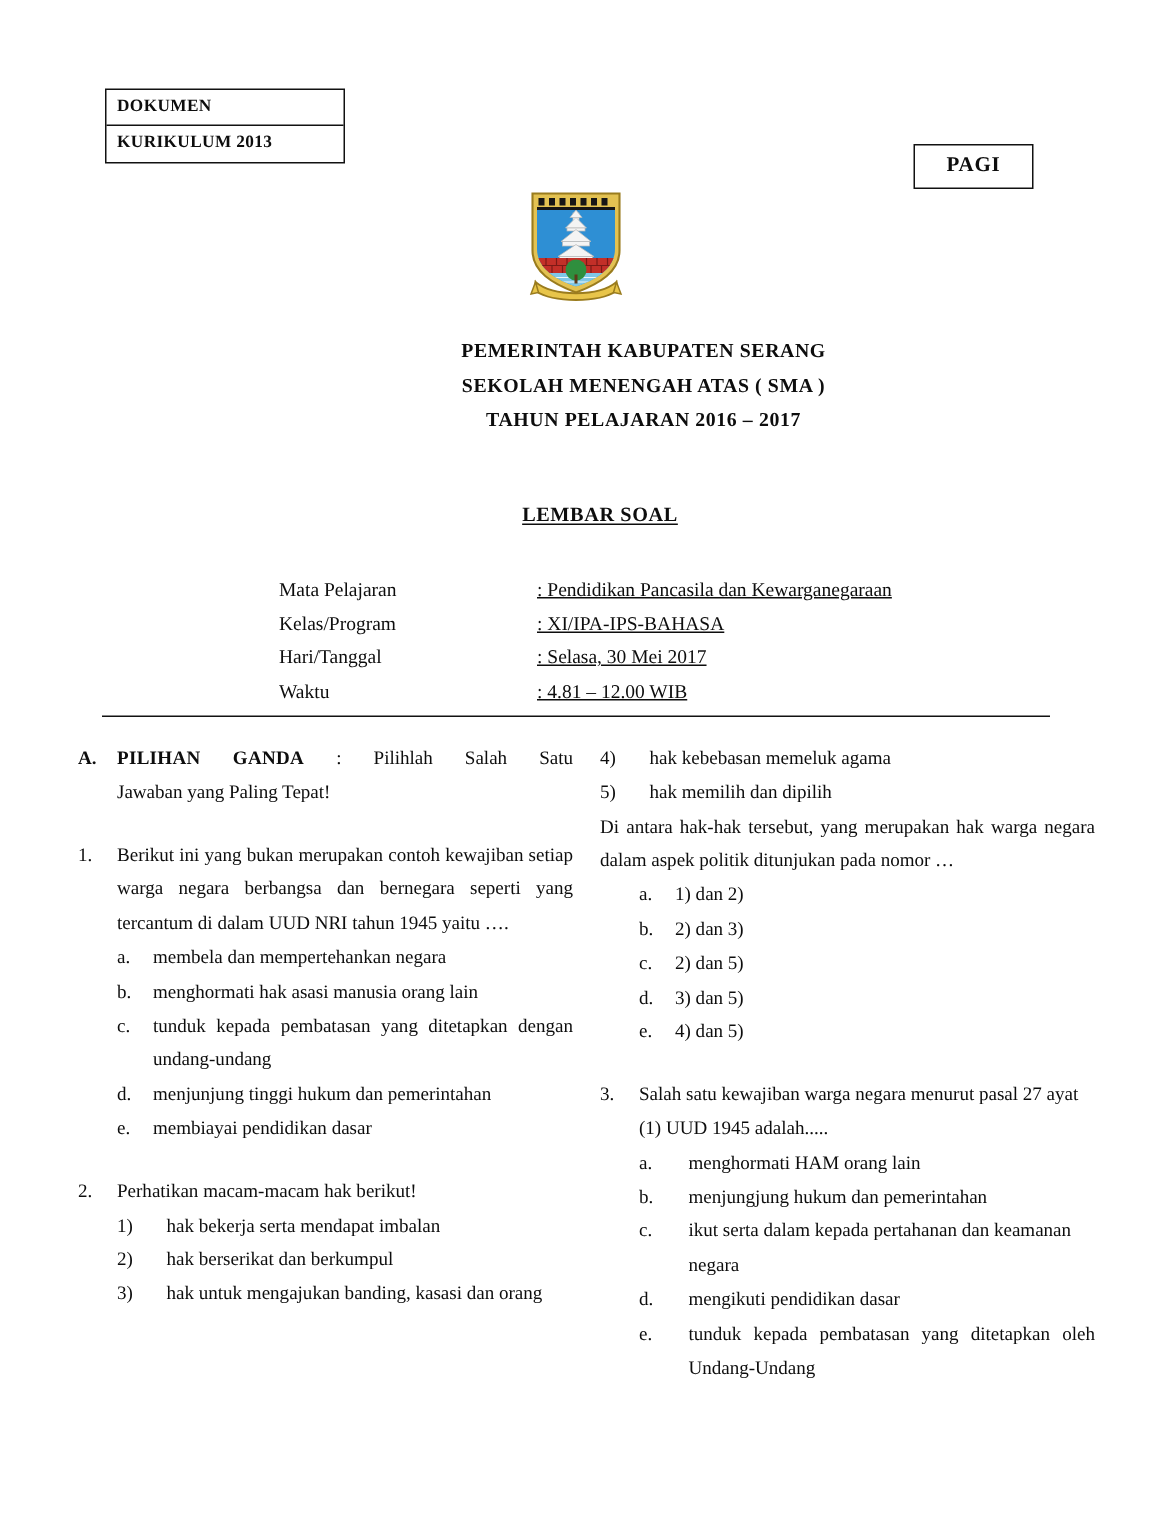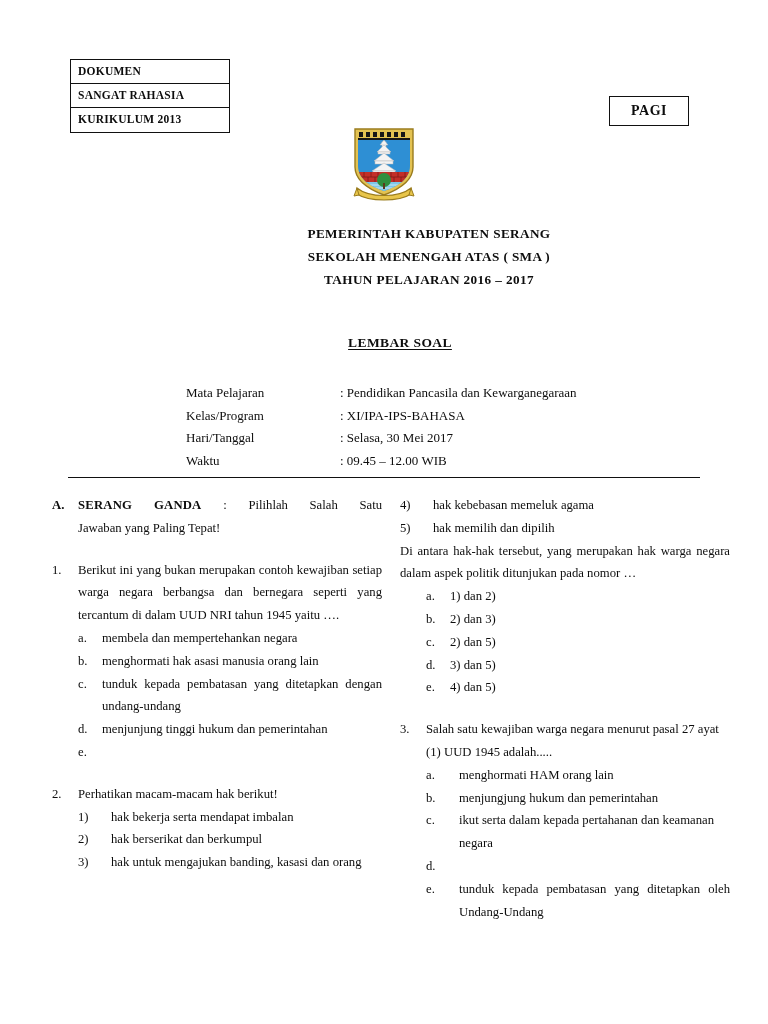--- a/index.html
+++ b/index.html
@@ -111,23 +111,24 @@
   .meta {
     position: absolute;
     left: 186px;
     top: 382px;
     width: 470px;
   }
   .meta-row {
     display: flex;
     line-height: 22.5px;
     font-size: 13px;
+    gap: 18px;
   }
   .meta-label { width: 154px; flex: 0 0 154px; white-space: nowrap; }
-  .meta-value { white-space: nowrap; }
+  .meta-value { white-space: nowrap; text-decoration: underline; }
 
   
   .rule {
     position: absolute;
     left: 68px;
     top: 477px;
     width: 632px;
     height: 0;
     border-top: 1.6px solid #111;
   }
@@ -209,21 +210,20 @@
     padding-left: 0;
   }
 </style>
 </head>
 <body>
 
 <div class="page">
 
   <div class="doc-class-box">
     <div class="doc-class-row">DOKUMEN</div>
-    <div class="doc-class-row">SANGAT RAHASIA</div>
     <div class="doc-class-row">KURIKULUM 2013</div>
   </div>
 
   <div class="session-box">PAGI</div>
 
   <div class="emblem-wrap">
     <span class="emblem">
       <svg viewBox="0 0 62 76" width="62" height="76" xmlns="http://www.w3.org/2000/svg">
         <defs>
           <clipPath id="shieldClip">
@@ -308,35 +308,35 @@
     <div class="meta-row">
       <span class="meta-label">Kelas/Program</span>
       <span class="meta-value">: XI/IPA-IPS-BAHASA</span>
     </div>
     <div class="meta-row">
       <span class="meta-label">Hari/Tanggal</span>
       <span class="meta-value">: Selasa, 30 Mei 2017</span>
     </div>
     <div class="meta-row">
       <span class="meta-label">Waktu</span>
-      <span class="meta-value">: 09.45 – 12.00 WIB</span>
+      <span class="meta-value">: 4.81 – 12.00 WIB</span>
     </div>
   </div>
 
   <div class="rule"></div>
 
   <div class="columns">
 
     <div class="col col-left">
 
       <div class="section-head">
         <span class="section-letter">A.</span>
         <span class="section-body">
           <span class="spread" style="display:block;">
-            <span class="section-title">SERANG GANDA</span>
+            <span class="section-title">PILIHAN GANDA</span>
             <span class="section-instr">: Pilihlah Salah Satu</span>
           </span>
           <span style="display:block;">Jawaban yang Paling Tepat!</span>
         </span>
       </div>
 
       <div class="q-block">
         <div class="q-row">
           <span class="q-num">1.</span>
           <span class="q-text">Berikut ini yang bukan merupakan contoh kewajiban setiap warga negara berbangsa dan bernegara seperti yang tercantum di dalam UUD NRI tahun 1945 yaitu ….</span>
@@ -353,20 +353,21 @@
           <div class="opt-row opt-left">
             <span class="opt-key">c.</span>
             <span class="opt-text">tunduk kepada pembatasan yang ditetapkan dengan undang-undang</span>
           </div>
           <div class="opt-row opt-left">
             <span class="opt-key">d.</span>
             <span class="opt-text">menjunjung tinggi hukum dan pemerintahan</span>
           </div>
           <div class="opt-row opt-left">
             <span class="opt-key">e.</span>
+            <span class="opt-text nojust">membiayai pendidikan dasar</span>
           </div>
         </div>
       </div>
 
       <div class="q-block">
         <div class="q-row">
           <span class="q-num">2.</span>
           <span class="q-text nojust">Perhatikan macam-macam hak berikut!</span>
         </div>
         <div class="opts">
@@ -438,20 +439,21 @@
           <div class="opt-row opt-right">
             <span class="opt-key wide">b.</span>
             <span class="opt-text nojust">menjungjung hukum dan pemerintahan</span>
           </div>
           <div class="opt-row opt-right">
             <span class="opt-key wide">c.</span>
             <span class="opt-text nojust">ikut serta dalam kepada pertahanan dan keamanan negara</span>
           </div>
           <div class="opt-row opt-right">
             <span class="opt-key wide">d.</span>
+            <span class="opt-text nojust">mengikuti pendidikan dasar</span>
           </div>
           <div class="opt-row opt-right">
             <span class="opt-key wide">e.</span>
             <span class="opt-text">tunduk kepada pembatasan yang ditetapkan oleh Undang-Undang</span>
           </div>
         </div>
       </div>
 
     </div>
 

